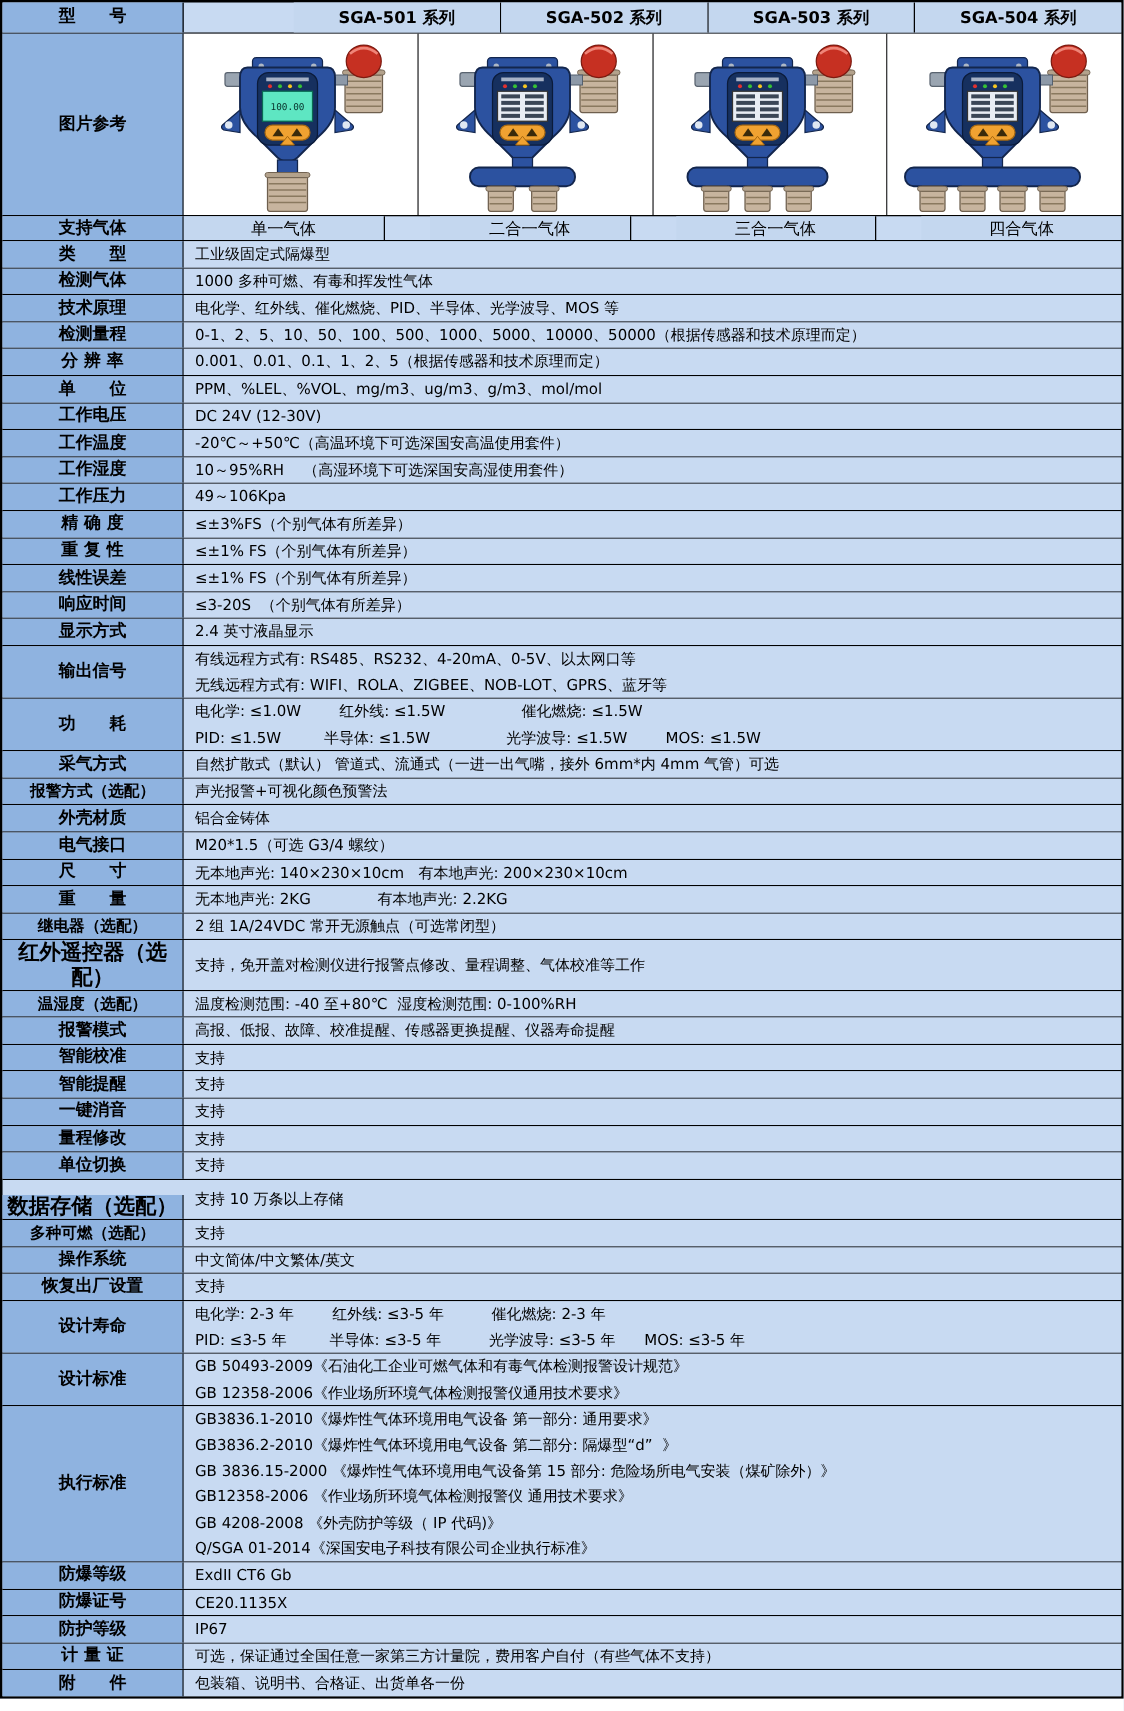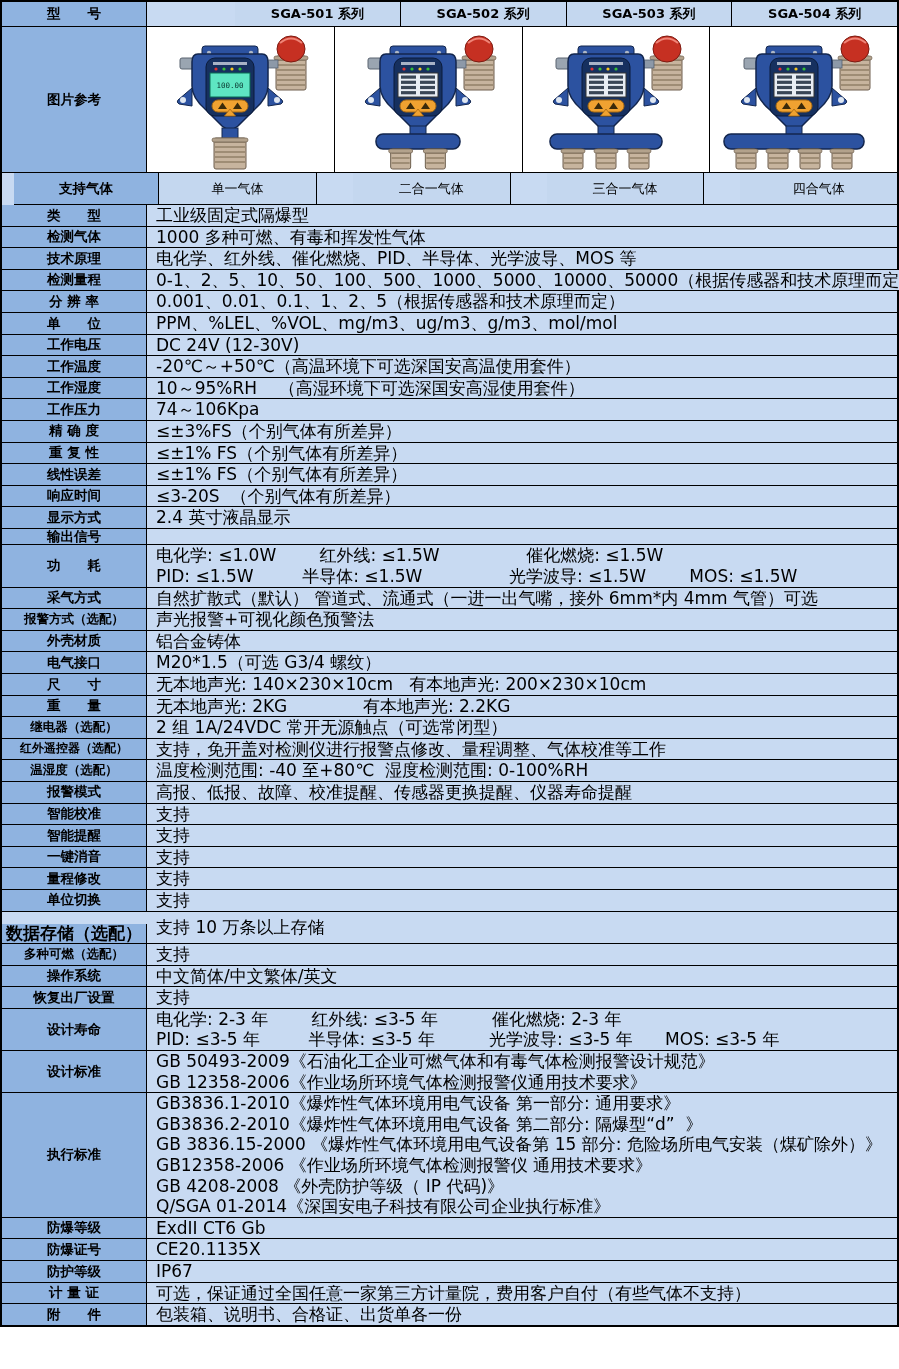--- a/index.html
+++ b/index.html
@@ -11,37 +11,37 @@
   .label-cell{
     width:145px;flex:0 0 145px;background:var(--label-bg,#8FB3E0);
     border-right:1.6px solid var(--border,#000);
     display:flex;align-items:center;justify-content:center;
     font-weight:bold;font-size:13.5px;text-align:center;
     white-space:pre-wrap;line-height:1.15;padding:0 2px;
   }
   .value-cell{
     flex:1 1 auto;background:var(--value-bg,#C8DAF2);
     display:flex;flex-direction:column;justify-content:center;
-    padding-left:9px;font-size:17px;
+    padding-left:9px;font-size:12px;
   }
   .vline{height:20.6px;line-height:20.6px;white-space:pre;overflow:hidden;}
   .header-row{height:25px;gap:44px;}
   .model-cell{
     flex:1 1 0;background:var(--header-bg,#C4D7EF);
     border-right:1px solid var(--border,#000);
     display:flex;align-items:center;justify-content:center;
     font-weight:bold;font-size:13px;
   }
   .model-cell:last-child,.img-cell:last-child,.gas-cell:last-child{border-right:none;}
   .image-row{height:146px;}
   .img-cell{
     flex:1 1 0;background:#fff;border-right:1px solid var(--border,#000);
     display:flex;align-items:center;justify-content:center;overflow:hidden;
   }
-  .gas-row{height:32px;margin-left:12px;}
+  .gas-row{height:20px;}
   .gas-cell{
     flex:1 1 0;background:var(--header-bg,#C4D7EF);
     border-right:1px solid var(--border,#000);
     display:flex;align-items:center;justify-content:center;font-size:13px;
   }
 </style>
 </head>
 <body>
 
 <div class="sheet">
@@ -347,21 +347,21 @@
       </div>
       <div class="row">
         <div class="cell label-cell">工作湿度</div>
         <div class="cell value-cell">
           <div class="vline">10～95%RH    （高湿环境下可选深国安高湿使用套件）</div>
         </div>
       </div>
       <div class="row">
         <div class="cell label-cell">工作压力</div>
         <div class="cell value-cell">
-          <div class="vline">74～106Kpa</div>
+          <div class="vline">49～106Kpa</div>
         </div>
       </div>
       <div class="row">
         <div class="cell label-cell">精 确 度</div>
         <div class="cell value-cell">
           <div class="vline">≤±3%FS（个别气体有所差异）</div>
         </div>
       </div>
       <div class="row">
         <div class="cell label-cell">重 复 性</div>
@@ -382,20 +382,24 @@
         </div>
       </div>
       <div class="row">
         <div class="cell label-cell">显示方式</div>
         <div class="cell value-cell">
           <div class="vline">2.4 英寸液晶显示</div>
         </div>
       </div>
       <div class="row">
         <div class="cell label-cell">输出信号</div>
+        <div class="cell value-cell">
+          <div class="vline">有线远程方式有: RS485、RS232、4-20mA、0-5V、以太网口等</div>
+          <div class="vline">无线远程方式有: WIFI、ROLA、ZIGBEE、NOB-LOT、GPRS、蓝牙等</div>
+        </div>
       </div>
       <div class="row">
         <div class="cell label-cell">功　　耗</div>
         <div class="cell value-cell">
           <div class="vline">电化学: ≤1.0W        红外线: ≤1.5W                催化燃烧: ≤1.5W</div>
           <div class="vline">PID: ≤1.5W         半导体: ≤1.5W                光学波导: ≤1.5W        MOS: ≤1.5W</div>
         </div>
       </div>
       <div class="row">
         <div class="cell label-cell">采气方式</div>
@@ -433,21 +437,21 @@
           <div class="vline">无本地声光: 2KG              有本地声光: 2.2KG</div>
         </div>
       </div>
       <div class="row">
         <div class="cell label-cell" style="font-size: 12.5px;">继电器（选配）</div>
         <div class="cell value-cell">
           <div class="vline">2 组 1A/24VDC 常开无源触点（可选常闭型）</div>
         </div>
       </div>
       <div class="row">
-        <div class="cell label-cell" style="font-size: 12px; font-family: Liberation Serif, serif;">红外遥控器（选配）</div>
+        <div class="cell label-cell" style="font-size: 17px; font-family: Liberation Serif, serif;">红外遥控器（选配）</div>
         <div class="cell value-cell">
           <div class="vline">支持，免开盖对检测仪进行报警点修改、量程调整、气体校准等工作</div>
         </div>
       </div>
       <div class="row">
         <div class="cell label-cell" style="font-size: 12.5px;">温湿度（选配）</div>
         <div class="cell value-cell">
           <div class="vline">温度检测范围: -40 至+80℃  湿度检测范围: 0-100%RH</div>
         </div>
       </div>

